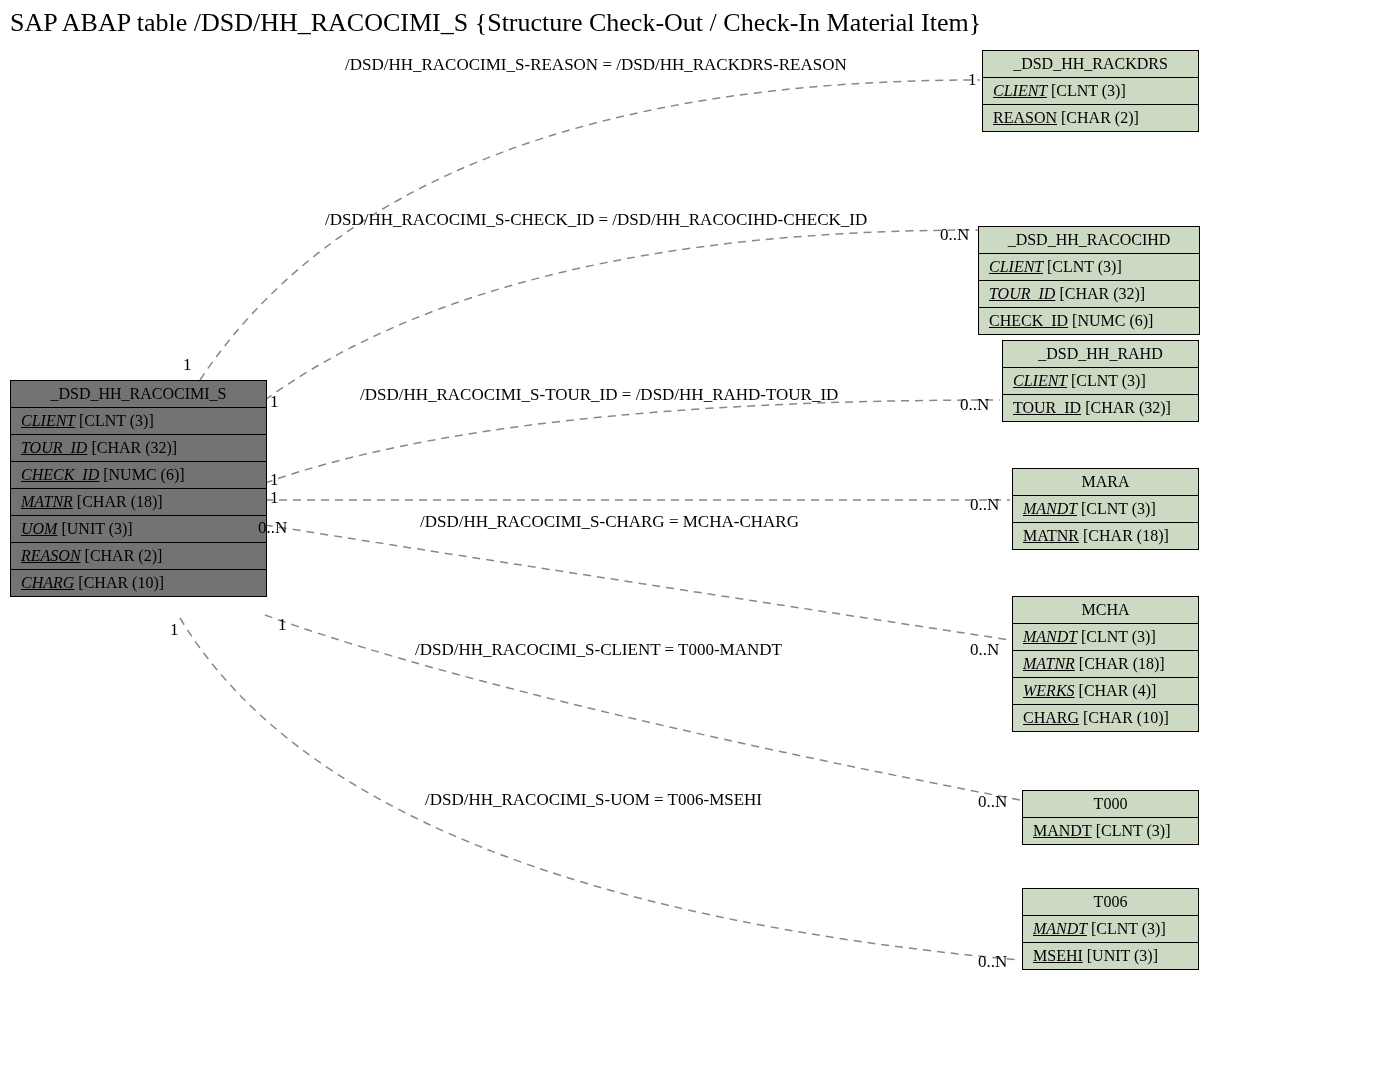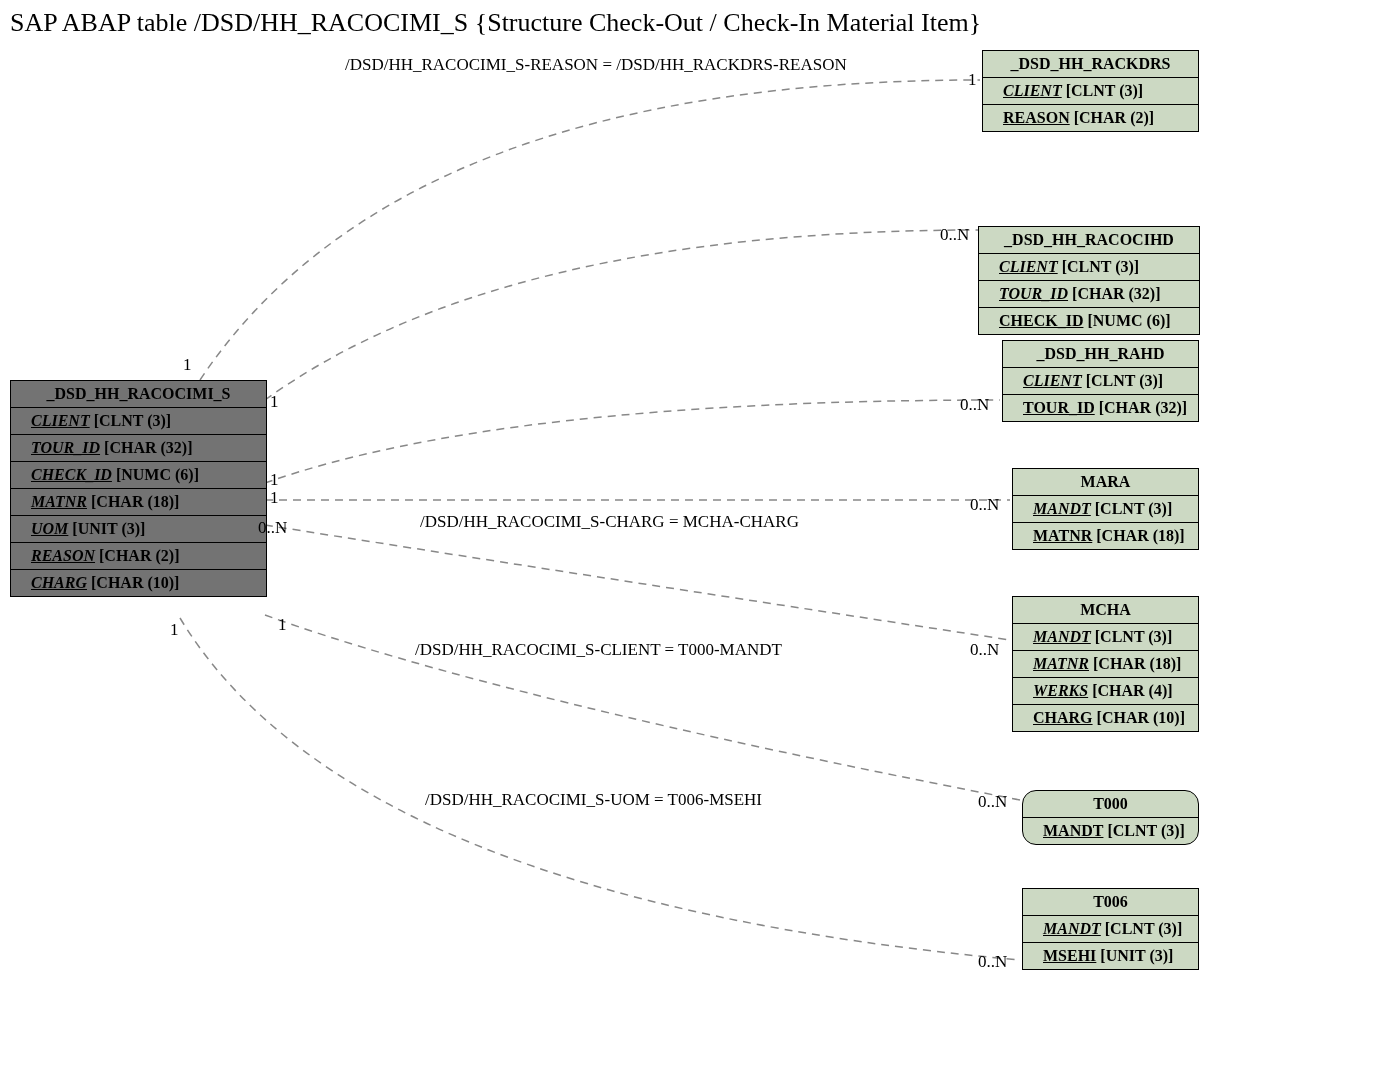--- a/index.html
+++ b/index.html
@@ -1,20 +1,20 @@
 <!DOCTYPE html>
 <html><head>
 <meta charset="utf-8">
 <style>
   html,body{margin:0;padding:0;background:#fff;font-family:Georgia,"Times New Roman",serif;color:#000;}
   .canvas{position:relative;width:1166px;height:1067px;}
   .title{position:absolute;left:10px;top:8px;font-size:26px;}
   .entity{position:absolute;border:1px solid #000;}
-  .entity .hdr{font-weight:bold;text-align:center;padding:4px 10px;border-bottom:1px solid #000;white-space:nowrap;}
-  .entity .fld{padding:4px 20px;border-bottom:1px solid #000;white-space:nowrap;font-style:italic;font-weight:bold;}
+  .entity .hdr{font-weight:normal;text-align:center;padding:4px 10px;border-bottom:1px solid #000;white-space:nowrap;}
+  .entity .fld{padding:4px 10px;border-bottom:1px solid #000;white-space:nowrap;font-style:italic;}
   .entity .fld:last-child{border-bottom:none;}
   .entity .fld .u{text-decoration:underline;}
   .entity .fld .t{font-style:normal;}
   .src{background:#737373;}
   .tgt{background:#ccd9c3;}
   .rel-label{position:absolute;font-size:17px;white-space:nowrap;}
   .card{position:absolute;font-size:17px;}
   svg{position:absolute;left:0;top:0;width:1377px;height:1067px;pointer-events:none;}
   svg path{stroke:#888;stroke-width:1.5;stroke-dasharray:8 6;fill:none;}
 </style>
@@ -71,32 +71,34 @@
 </div>
 
 <div class="entity tgt" style="left:1012px;top:596px;width:185px;">
   <div class="hdr">MCHA</div>
   <div class="fld"><span class="u">MANDT</span> <span class="t">[CLNT (3)]</span></div>
   <div class="fld"><span class="u">MATNR</span> <span class="t">[CHAR (18)]</span></div>
   <div class="fld"><span class="u">WERKS</span> <span class="t">[CHAR (4)]</span></div>
   <div class="fld"><span class="u t">CHARG</span> <span class="t">[CHAR (10)]</span></div>
 </div>
 
-<div class="entity tgt" style="left:1022px;top:790px;width:175px;border-radius:14px;">
+<div class="entity tgt" style="left:1022px;top:790px;width:175px;">
   <div class="hdr">T000</div>
   <div class="fld"><span class="u t">MANDT</span> <span class="t">[CLNT (3)]</span></div>
 </div>
 
 <div class="entity tgt" style="left:1022px;top:888px;width:175px;">
   <div class="hdr">T006</div>
   <div class="fld"><span class="u">MANDT</span> <span class="t">[CLNT (3)]</span></div>
   <div class="fld"><span class="u t">MSEHI</span> <span class="t">[UNIT (3)]</span></div>
 </div>
 
 <div class="rel-label" style="left:345px;top:55px;">/DSD/HH_RACOCIMI_S-REASON = /DSD/HH_RACKDRS-REASON</div>
+<div class="rel-label" style="left:325px;top:210px;">/DSD/HH_RACOCIMI_S-CHECK_ID = /DSD/HH_RACOCIHD-CHECK_ID</div>
+<div class="rel-label" style="left:360px;top:385px;">/DSD/HH_RACOCIMI_S-TOUR_ID = /DSD/HH_RAHD-TOUR_ID</div>
 <div class="rel-label" style="left:420px;top:512px;">/DSD/HH_RACOCIMI_S-CHARG = MCHA-CHARG</div>
 <div class="rel-label" style="left:415px;top:640px;">/DSD/HH_RACOCIMI_S-CLIENT = T000-MANDT</div>
 <div class="rel-label" style="left:425px;top:790px;">/DSD/HH_RACOCIMI_S-UOM = T006-MSEHI</div>
 
 <div class="card" style="left:183px;top:355px;">1</div>
 <div class="card" style="left:270px;top:392px;">1</div>
 <div class="card" style="left:270px;top:470px;">1</div>
 <div class="card" style="left:270px;top:488px;">1</div>
 <div class="card" style="left:258px;top:518px;">0..N</div>
 <div class="card" style="left:278px;top:615px;">1</div>

